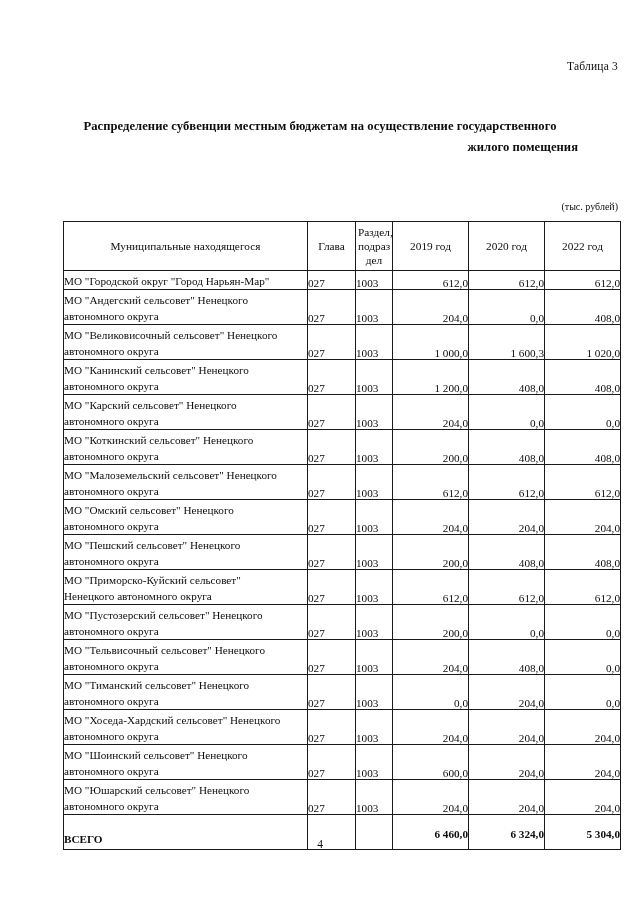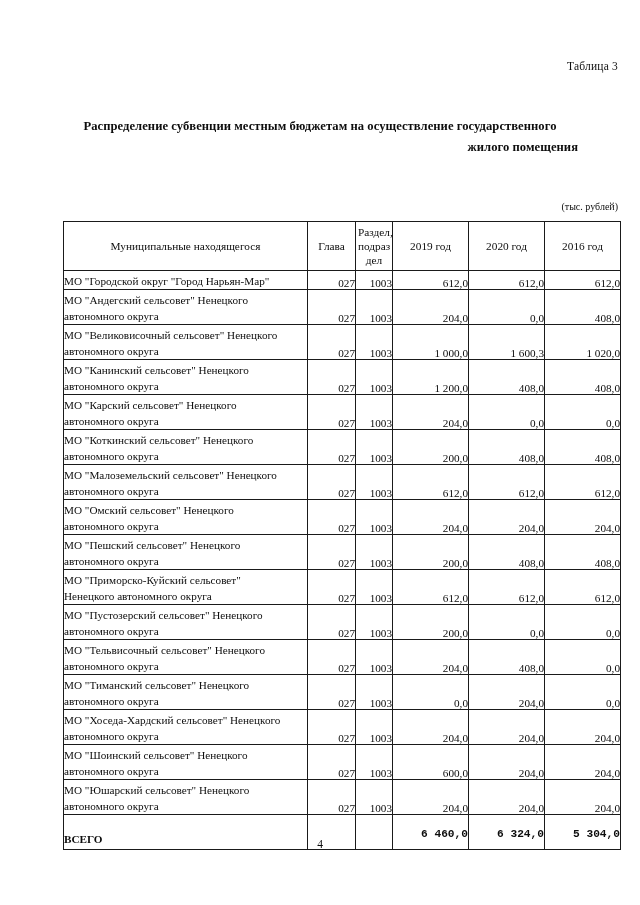--- a/index.html
+++ b/index.html
@@ -84,38 +84,38 @@
   col.c-razdel { width: 37px; }
   col.c-y      { width: 76px; }
 
   td.name {
     text-align: left;
     padding: 2px 3px 2px 5px;
     vertical-align: top;
     line-height: 16.2px;
   }
   td.num-c {
-    text-align: right;
+    text-align: left;
     padding: 2px 2px 3px 2px;
     vertical-align: bottom;
   }
   td.num-r {
     text-align: right;
     padding: 2px 6px 3px 2px;
     vertical-align: bottom;
   }
   tr.r-tall td { height: 34px; }
   tr.r-short td { height: 18px; }
 
   tr.total td {
     font-weight: bold;
     height: 20px;
   }
   tr.total td.name { vertical-align: middle; padding-top: 14px; }
-  tr.total td.num-r { vertical-align: middle; padding-top: 3px; font-family: Liberation Mono, monospace; }
+  tr.total td.num-r { vertical-align: middle; padding-top: 3px; }
 
   
   .page-number {
     position: absolute;
     top: 838px;
     left: 0;
     width: 640px;
     text-align: center;
     font-size: 11.5px;
   }
@@ -144,21 +144,21 @@
           <col class="c-y">
           <col class="c-y">
       </colgroup>
       <thead>
         <tr>
           <th>Муниципальные находящегося</th>
           <th>Глава</th>
           <th>Раздел, подраз дел</th>
           <th>2019 год</th>
           <th>2020 год</th>
-          <th>2016 год</th>
+          <th>2022 год</th>
         </tr>
       </thead>
       <tbody id="tbody">
           <tr class="r-short">
             <td class="name">
               <div>МО "Городской округ "Город Нарьян-Мар"</div>
             </td>
             <td class="num-c">027</td>
             <td class="num-c">1003</td>
             <td class="num-r">612,0</td>

